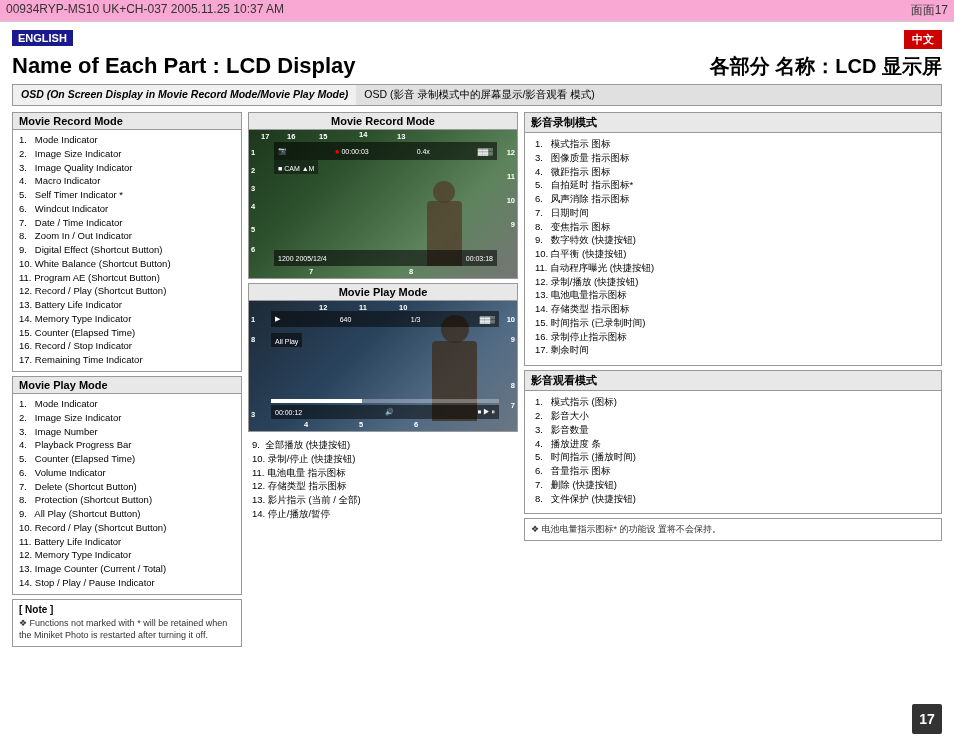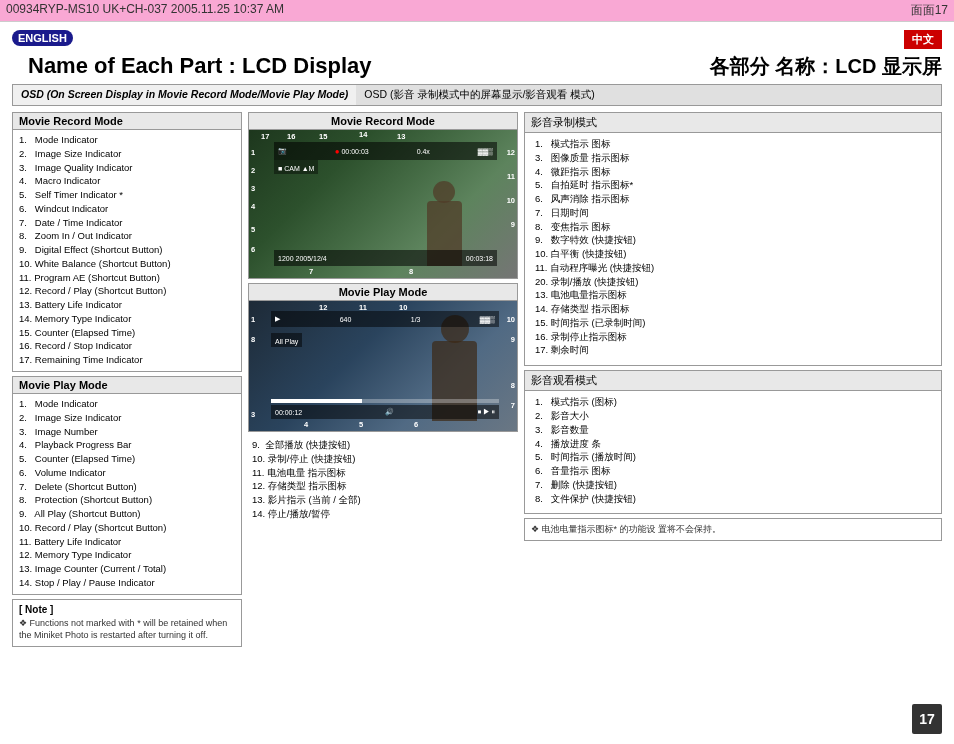--- a/index.html
+++ b/index.html
@@ -36,42 +36,40 @@
       justify-content: space-between;
       margin-bottom: 4px;
     }
     .english-badge {
       background: #1a1a8c;
       color: #fff;
       font-weight: bold;
       font-size: 11px;
       padding: 2px 6px;
       display: inline-block;
-      border-radius: 8px;
     }
     .chinese-badge {
       background: #cc0000;
       color: #fff;
       font-weight: bold;
       font-size: 11px;
       padding: 2px 8px;
       display: inline-block;
     }
 
     .title-row {
       display: flex;
       align-items: baseline;
       justify-content: space-between;
       margin-bottom: 4px;
     }
     .page-title-en {
       font-size: 22px;
       font-weight: bold;
       color: #000;
-      margin-left: 16px;
     }
     .page-title-cn {
       font-size: 20px;
       font-weight: bold;
       color: #000;
     }
 
     
     .osd-bar {
       display: flex;
@@ -204,21 +202,21 @@
       display: flex;
       flex-direction: column;
       gap: 4px;
     }
 
     .right-section {
       border: 1px solid #999;
       padding: 4px 6px;
     }
     .right-section-title {
-      font-weight: normal;
+      font-weight: bold;
       font-size: 11px;
       background: #e8e8e8;
       margin: -4px -6px 3px -6px;
       padding: 2px 6px;
       border-bottom: 1px solid #999;
     }
     .right-list {
       list-style: none;
       padding: 0;
       margin: 4px;
@@ -457,21 +455,21 @@
           <li>1. &nbsp; 模式指示 图标</li>
           <li>3. &nbsp; 图像质量 指示图标</li>
           <li>4. &nbsp; 微距指示 图标</li>
           <li>5. &nbsp; 自拍延时 指示图标*</li>
           <li>6. &nbsp; 风声消除 指示图标</li>
           <li>7. &nbsp; 日期时间</li>
           <li>8. &nbsp; 变焦指示 图标</li>
           <li>9. &nbsp; 数字特效 (快捷按钮)</li>
           <li>10. 白平衡 (快捷按钮)</li>
           <li>11. 自动程序曝光 (快捷按钮)</li>
-          <li>20. 录制/播放 (快捷按钮)</li>
+          <li>12. 录制/播放 (快捷按钮)</li>
           <li>13. 电池电量指示图标</li>
           <li>14. 存储类型 指示图标</li>
           <li>15. 时间指示 (已录制时间)</li>
           <li>16. 录制停止指示图标</li>
           <li>17. 剩余时间</li>
         </ul>
       </div>
 
       <div class="right-section">
         <div class="right-section-title">影音观看模式</div>

